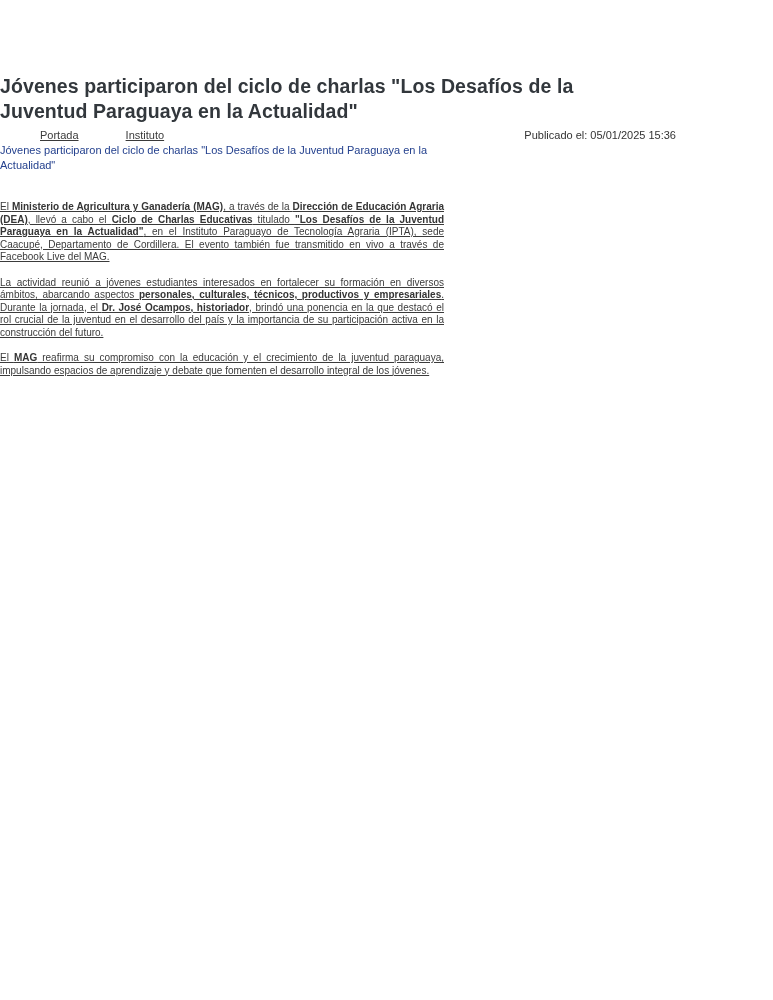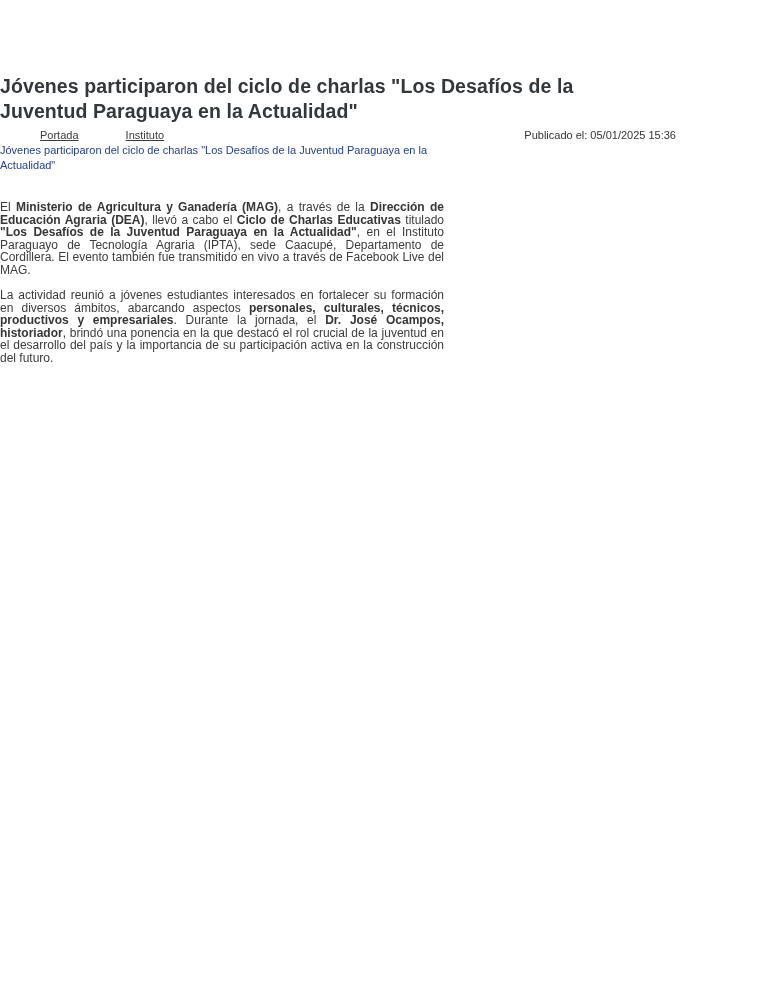--- a/index.html
+++ b/index.html
@@ -55,25 +55,26 @@
     max-width: 452px;
     text-decoration: none;
     cursor: pointer;
     margin-top: 1px;
   }
   .article {
     margin-top: 28px;
     width: 444px;
   }
   .article p {
-    font-size: 12px;
+    font-size: 10px;
     line-height: 12.5px;
     text-align: justify;
     color: #3b3b3b;
     margin: 0 0 13px 0;
+    text-decoration: underline;
   }
   .article p b { color: #353535; }
 </style>
 </head>
 <body>
 
 <div class="container">
 
   <h1 class="page-title">Jóvenes participaron del ciclo de charlas "Los Desafíos de la Juventud Paraguaya en la Actualidad"</h1>
 
@@ -83,15 +84,16 @@
       <a href="#">Instituto</a>
     </nav>
     <span class="published">Publicado el: 05/01/2025 15:36</span>
   </div>
 
   <a href="#" class="crumb-current">Jóvenes participaron del ciclo de charlas "Los Desafíos de la Juventud Paraguaya en la Actualidad"</a>
 
   <div class="article">
     <p><span>El </span><b>Ministerio de Agricultura y Ganadería (MAG)</b><span>, a través de la </span><b>Dirección de Educación Agraria (DEA)</b><span>, llevó a cabo el </span><b>Ciclo de Charlas Educativas</b><span> titulado </span><b>"Los Desafíos de la Juventud Paraguaya en la Actualidad"</b><span>, en el Instituto Paraguayo de Tecnología Agraria (IPTA), sede Caacupé, Departamento de Cordillera. El evento también fue transmitido en vivo a través de Facebook Live del MAG.</span></p>
     <p><span>La actividad reunió a jóvenes estudiantes interesados en fortalecer su formación en diversos ámbitos, abarcando aspectos </span><b>personales, culturales, técnicos, productivos y empresariales</b><span>. Durante la jornada, el </span><b>Dr. José Ocampos, historiador</b><span>, brindó una ponencia en la que destacó el rol crucial de la juventud en el desarrollo del país y la importancia de su participación activa en la construcción del futuro.</span></p>
+    <p><span>El </span><b>MAG</b><span> reafirma su compromiso con la educación y el crecimiento de la juventud paraguaya, impulsando espacios de aprendizaje y debate que fomenten el desarrollo integral de los jóvenes.</span></p>
   </div>
 
 </div>
 
 </body></html>

